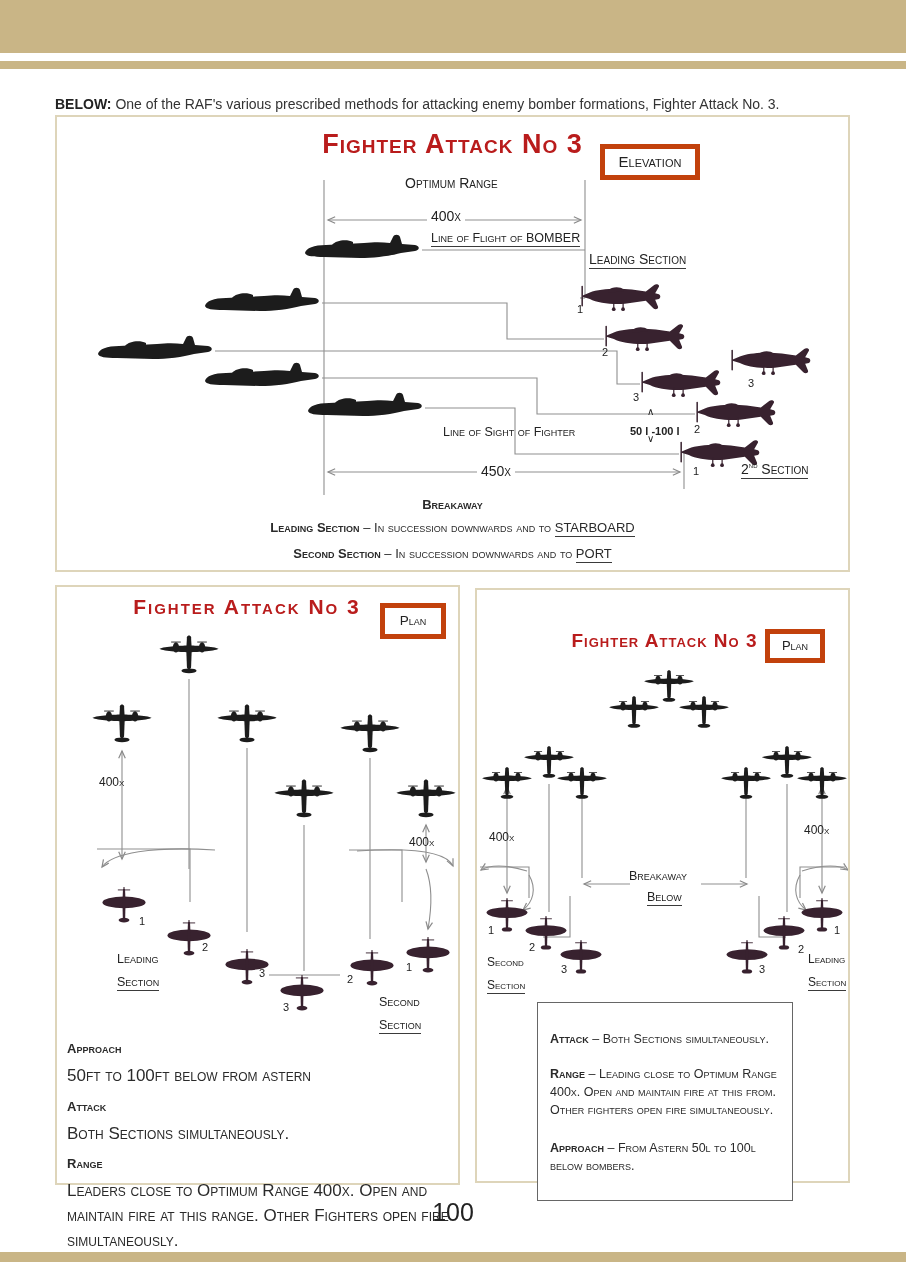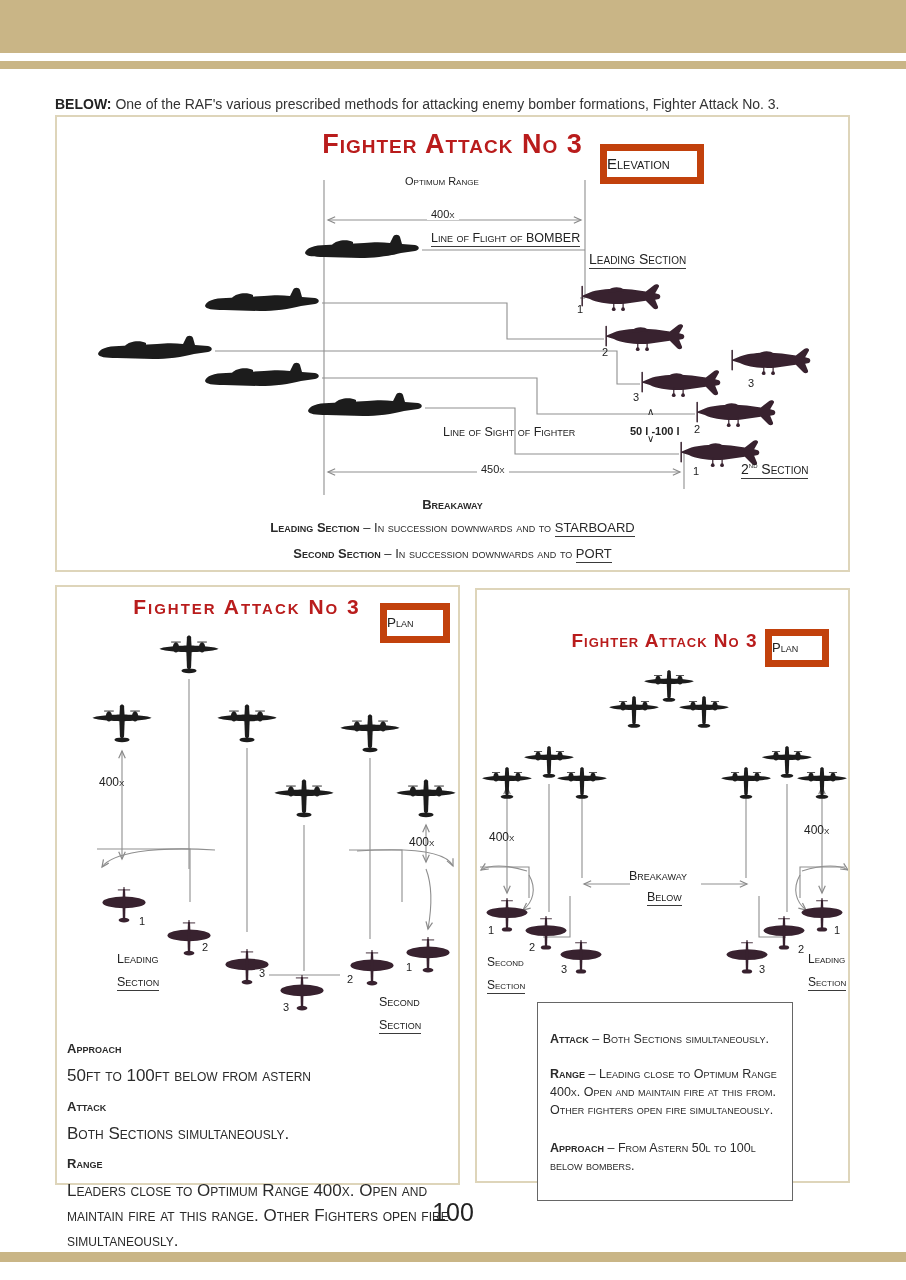--- a/index.html
+++ b/index.html
@@ -16,22 +16,22 @@
   .caption{position:absolute;left:55px;top:82px;width:820px;font-size:14px;color:#333;}
   .caption b{color:#222;}
   .panel{position:absolute;border:2px solid var(--panel_border);background:#fff;}
   .elev{left:55px;top:115px;width:791px;height:453px;}
   .planL{left:55px;top:585px;width:401px;height:596px;}
   .planR{left:475px;top:588px;width:371px;height:591px;}
   .abs{position:absolute;}
   .sc{font-variant:small-caps;}
   .ul{border-bottom:1px solid #3a3a3a;padding-bottom:1px;}
   .ttl{font-weight:bold;letter-spacing:1px;font-variant:small-caps;color:#b91c1c;}
-  .vbox{border:7px solid #c2410c;text-align:left;font-variant:small-caps;color:#222;background:#fff;}
-  .lbl{font-size:11px;white-space:nowrap;color:#222;}
+  .vbox{border:5px solid #c2410c;text-align:center;font-variant:small-caps;color:#222;background:#fff;}
+  .lbl{font-size:14px;white-space:nowrap;color:#222;}
   .num{font-size:11px;color:#222;}
   .dimlbl{background:#fff;padding:0 4px;}
   svg.ovl{position:absolute;left:0;top:0;}
   svg .ln{stroke:var(--line);stroke-width:1.1;fill:none;}
   svg .bomber{fill:var(--bomber);color:var(--bomber);}
   svg .fighter{fill:var(--fighter);color:var(--fighter);}
   .bk{position:absolute;left:0;right:0;text-align:center;font-size:13px;}
   .bk b{font-variant:small-caps;}
   .note-h{font-weight:bold;font-size:13px;margin:10px 0 0 0;}
   .note-b{font-size:17px;margin:8px 0 0 0;line-height:1.45;}

